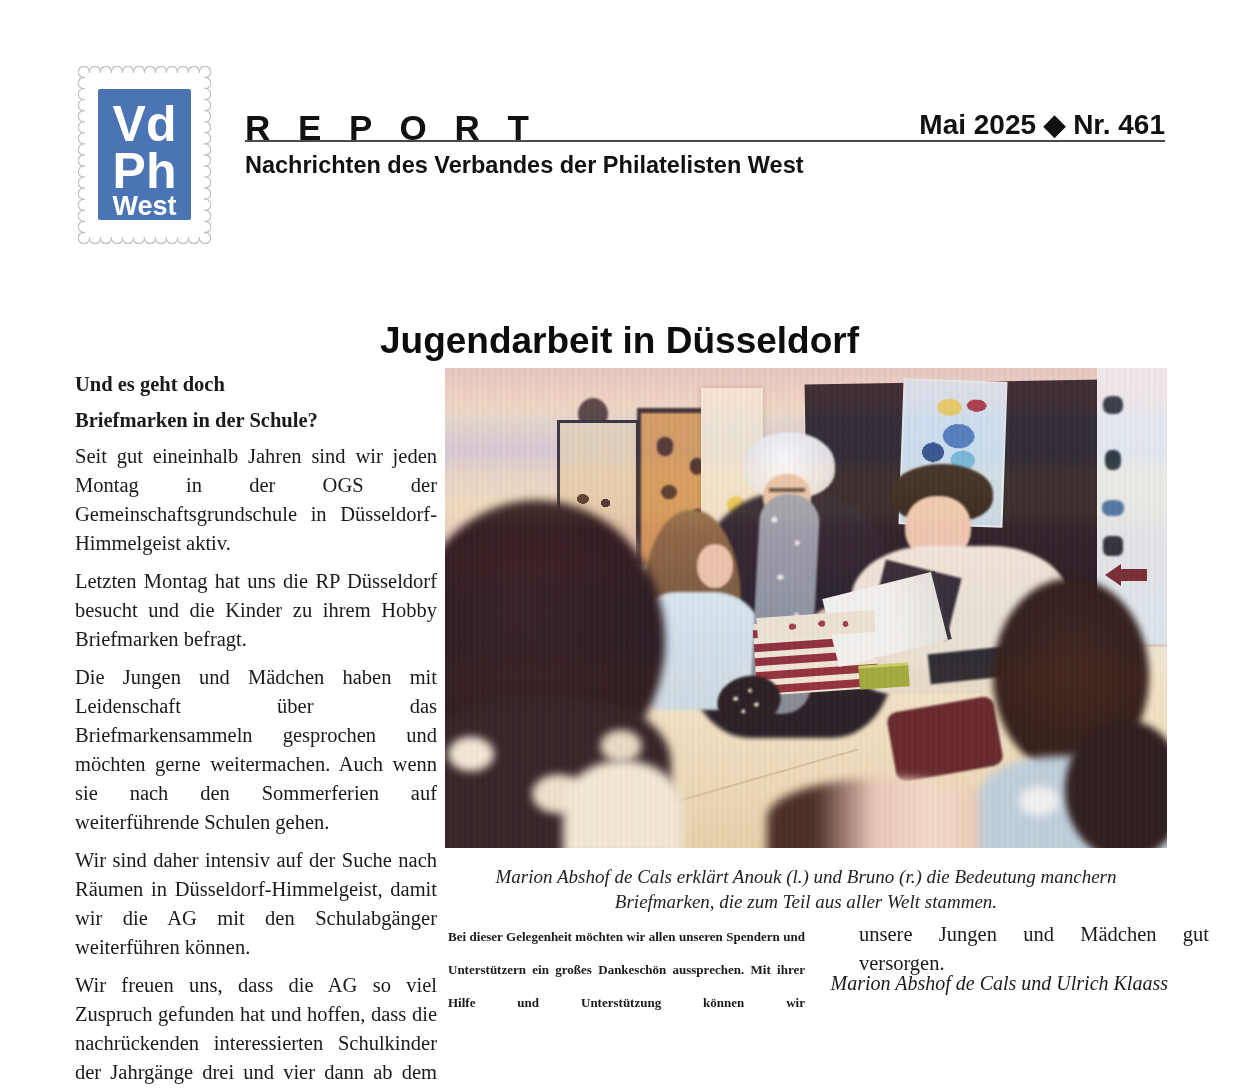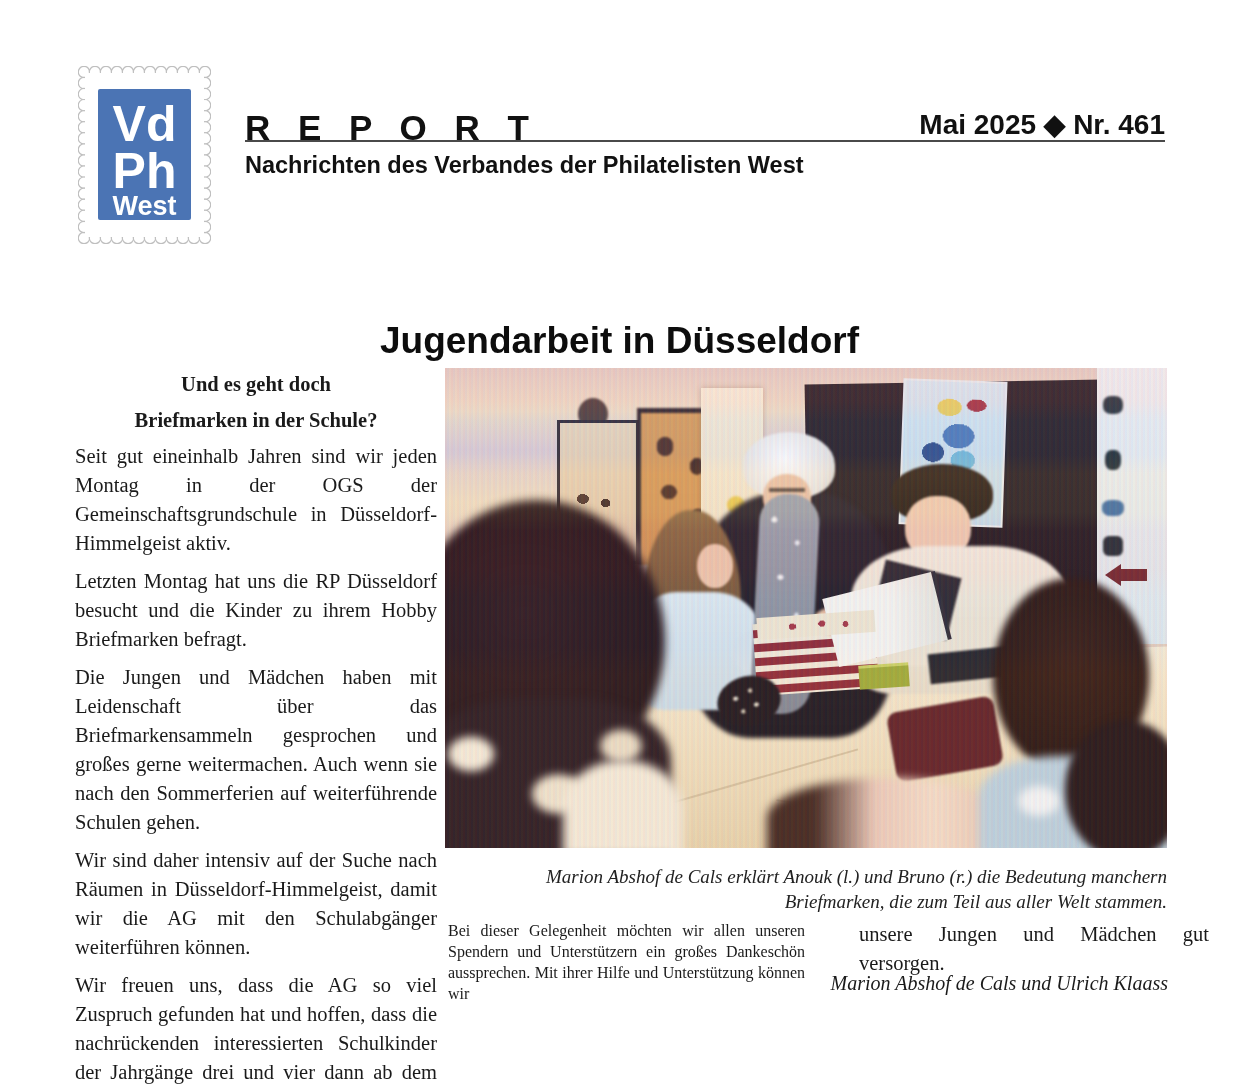--- a/index.html
+++ b/index.html
@@ -18,41 +18,41 @@
       font-weight:bold;font-size:23.5px;color:#111;}
 
   
   .headline{left:0;top:320px;width:1239px;text-align:center;
       font-family:"Liberation Sans",sans-serif;font-weight:bold;font-size:37px;color:#0d0d0d;}
 
   
   .leftcol{left:75px;top:370px;width:362px;font-size:20.5px;line-height:29px;
       text-align:justify;hyphens:auto;}
   .leftcol p{margin:0 0 9px 0;}
-  .leftcol p.lead{font-weight:bold;margin:0 0 7px 0;text-align:center;}
+  .leftcol p.lead{font-weight:bold;margin:0 0 7px 0;text-align:left;}
 
   
   .photo{left:445px;top:368px;width:722px;height:480px;overflow:hidden;
       background:
         linear-gradient(180deg,#e3cdc4 0%,#efdfc6 9%,#ddccd2 17%,#eddcc3 28%,
                         #e7d2bf 42%,#e2ccba 58%,#e9d6bf 78%,#e6d2bc 100%);}
   .photo::before{content:"";position:absolute;inset:0;z-index:60;pointer-events:none;
       background:
         repeating-linear-gradient(90deg, rgba(255,120,140,.06) 0 2px,
            rgba(120,160,255,.05) 2px 4px, rgba(255,240,180,.05) 4px 6px),
         linear-gradient(180deg, rgba(250,150,160,.10) 0 7%, rgba(140,170,230,.09) 11% 18%,
            rgba(255,215,150,.10) 22% 30%, rgba(225,135,160,.07) 34% 42%,
            rgba(150,180,240,.05) 48% 58%, rgba(255,200,160,.06) 64% 100%);}
   .ph{position:absolute;}
 
   
-  .caption{left:445px;top:864px;width:722px;text-align:right;font-style:italic;
+  .caption{left:445px;top:864px;width:722px;text-align:center;font-style:italic;
       font-size:19px;line-height:25px;color:#222;}
-  .close-left{left:448px;top:920px;width:357px;font-size:16px;line-height:21px;
-      text-align:justify;text-align-last:justify;hyphens:auto;}
+  .close-left{left:448px;top:920px;width:357px;font-size:13px;line-height:33px;
+      text-align:justify;text-align-last:justify;hyphens:auto;font-weight:bold;}
   .close-right{left:818px;top:920px;width:350px;font-size:20.5px;line-height:29px;
       text-align:justify;hyphens:auto;margin-left:41px;}
   .signature{left:818px;top:972px;width:350px;text-align:right;font-style:italic;
       font-size:20px;}
 </style>
 </head>
 <body>
 
 <div class="abs stamp">
   <svg width="133" height="178" viewBox="0 0 133 178" xmlns="http://www.w3.org/2000/svg">
@@ -123,21 +123,21 @@
 <div class="abs mast-rule"></div>
 <div class="abs subtitle">Nachrichten des Verbandes der Philatelisten West</div>
 
 <div class="abs headline">Jugendarbeit in Düsseldorf</div>
 
 <div class="abs leftcol">
   <p class="lead">Und es geht doch</p>
   <p class="lead">Briefmarken in der Schule?</p>
   <p>Seit gut eineinhalb Jahren sind wir jeden Montag in der OGS der Gemeinschaftsgrundschule in Düsseldorf-Himmelgeist aktiv.</p>
   <p>Letzten Montag hat uns die RP Düsseldorf besucht und die Kinder zu ihrem Hobby Briefmarken befragt.</p>
-  <p>Die Jungen und Mädchen haben mit Leidenschaft über das Briefmarkensammeln gesprochen und großes gerne weitermachen. Auch wenn sie nach den Sommerferien auf weiterführende Schulen gehen.</p>
+  <p>Die Jungen und Mädchen haben mit Leidenschaft über das Briefmarkensammeln gesprochen und möchten gerne weitermachen. Auch wenn sie nach den Sommerferien auf weiterführende Schulen gehen.</p>
   <p>Wir sind daher intensiv auf der Suche nach Räumen in Düsseldorf-Himmelgeist, damit wir die AG mit den Schulabgänger weiterführen können.</p>
   <p>Wir freuen uns, dass die AG so viel Zuspruch gefunden hat und hoffen, dass die nachrückenden interessierten Schulkinder der Jahrgänge drei und vier dann ab dem Sommer die Briefmarken-AG besuchen werden.</p>
 </div>
 
 <div class="abs photo">
 
   <div class="ph" style="left:133px;top:30px;width:30px;height:32px;border-radius:50%;background:#4a3a38;filter:blur(1px);"></div>
   <div class="ph" style="left:112px;top:52px;width:76px;height:138px;border:3px solid #2b2430;
               background:radial-gradient(10px 8px at 30% 55%,#4a3028 60%,transparent 61%),
                          radial-gradient(8px 7px at 60% 58%,#3a2420 60%,transparent 61%),

